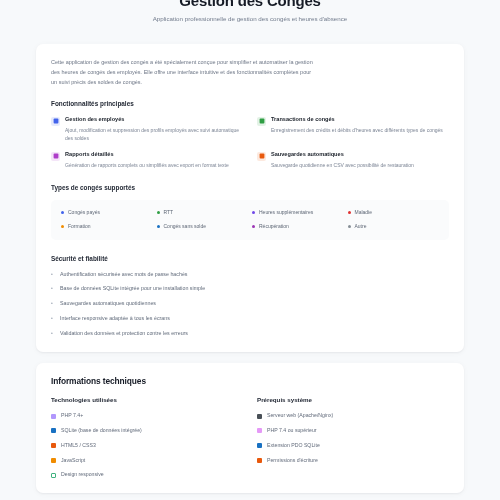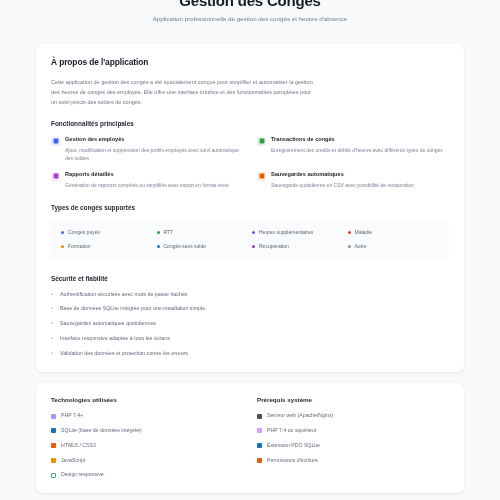--- a/index.html
+++ b/index.html
@@ -228,21 +228,20 @@
 <body>
 
 <div class="page">
 
   <div class="header">
     <div class="header-title">Gestion des Congés</div>
     <div class="header-subtitle">Application professionnelle de gestion des congés et heures d'absence</div>
   </div>
 
   <div class="card card-first">
-    <div class="card-title">À propos de l'application</div>
     <div class="intro-text">Cette application de gestion des congés a été spécialement conçue pour simplifier et automatiser la gestion des heures de congés des employés. Elle offre une interface intuitive et des fonctionnalités complètes pour un suivi précis des soldes de congés.</div>
 
     <div class="section-title">Fonctionnalités principales</div>
     <div class="features" id="features-grid">
         <div class="feature">
           <span class="feature-icon" style="background: rgba(66, 99, 235, 0.133);">
             <svg width="6" height="6" viewBox="0 0 10 10">
               <rect x="1" y="1" width="8" height="8" rx="1.6" fill="#4263eb"></rect>
             </svg>
           </span>
@@ -343,20 +342,21 @@
           <span>Interface responsive adaptée à tous les écrans</span>
         </li>
         <li>
           <span class="check-mark">•</span>
           <span>Validation des données et protection contre les erreurs</span>
         </li>
       </ul>
   </div>
 
   <div class="card">
+    <div class="card-title">Informations techniques</div>
     <div class="two-col">
       <div>
         <div class="col-title">Technologies utilisées</div>
         <ul class="tech-list" id="tech-list">
             <li>
               <span class="tech-icon" style="background: rgb(177, 151, 252);"></span>
               <span>PHP 7.4+</span>
             </li>
             <li>
               <span class="tech-icon" style="background: rgb(25, 113, 194);"></span>

